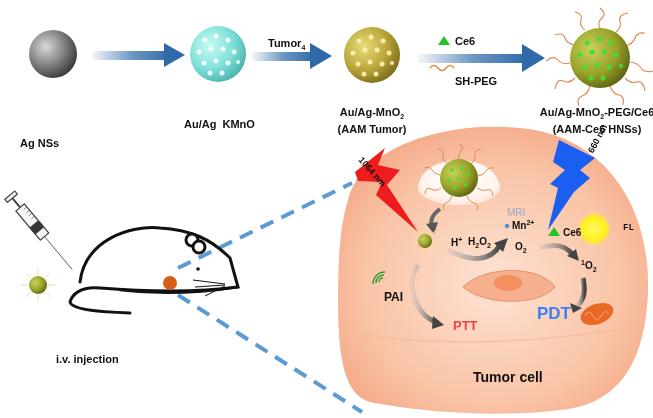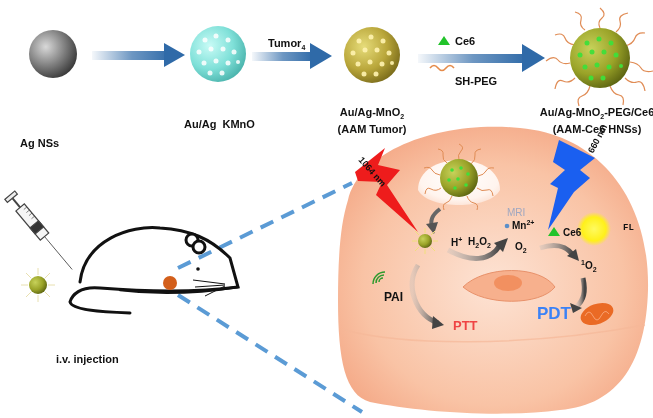--- a/index.html
+++ b/index.html
@@ -321,13 +321,14 @@
 <div class="lbl" style="left:507px;top:207px;font-size:10px;font-weight:normal;color:#9fa7c0;">MRI</div>
 <div class="lbl" style="left:512px;top:219px;font-size:10px;"><span>Mn</span><sup>2+</sup></div>
 <div class="lbl" style="left:515px;top:241px;font-size:10px;"><span>O</span><sub>2</sub></div>
 <div class="lbl" style="left:563px;top:227px;font-size:10px;">Ce6</div>
 <div class="lbl" style="left:587px;top:223px;font-size:9px;font-family:Liberation Mono, monospace;padding-left:36px;">FL</div>
 <div class="lbl" style="left:581px;top:259px;font-size:10px;"><sup>1</sup><span>O</span><sub>2</sub></div>
 
 <div class="lbl" style="left:384px;top:290px;font-size:12px;">PAI</div>
 <div class="lbl" style="left:453px;top:318px;font-size:13px;color:#ef4444;">PTT</div>
 <div class="lbl" style="left:537px;top:304px;font-size:17px;color:#3b82f6;">PDT</div>
+<div class="lbl" style="left:473px;top:369px;font-size:14px;">Tumor cell</div>
 </div>
 
 </body></html>

